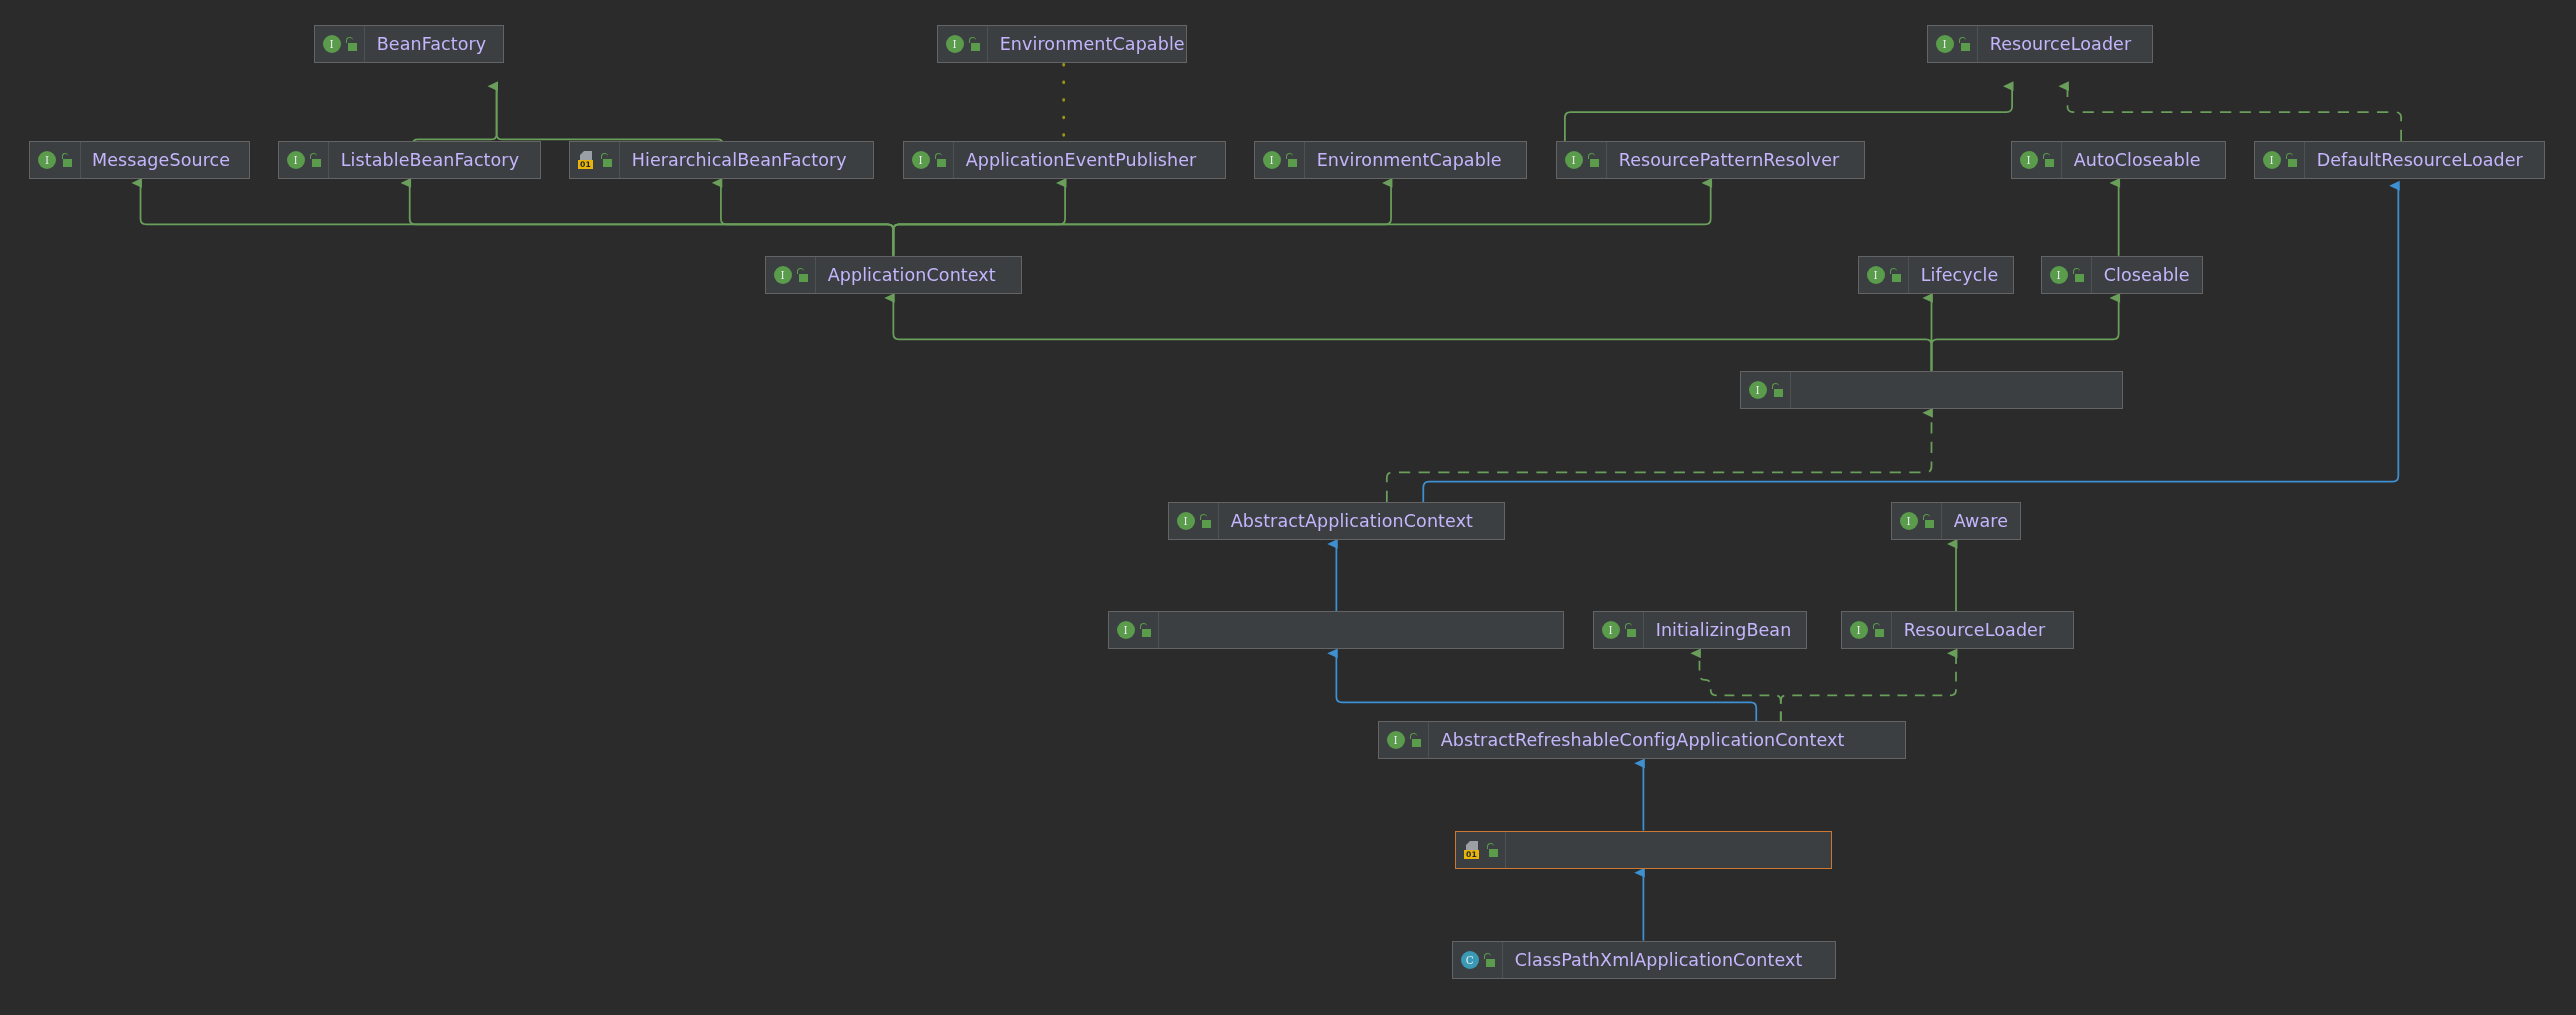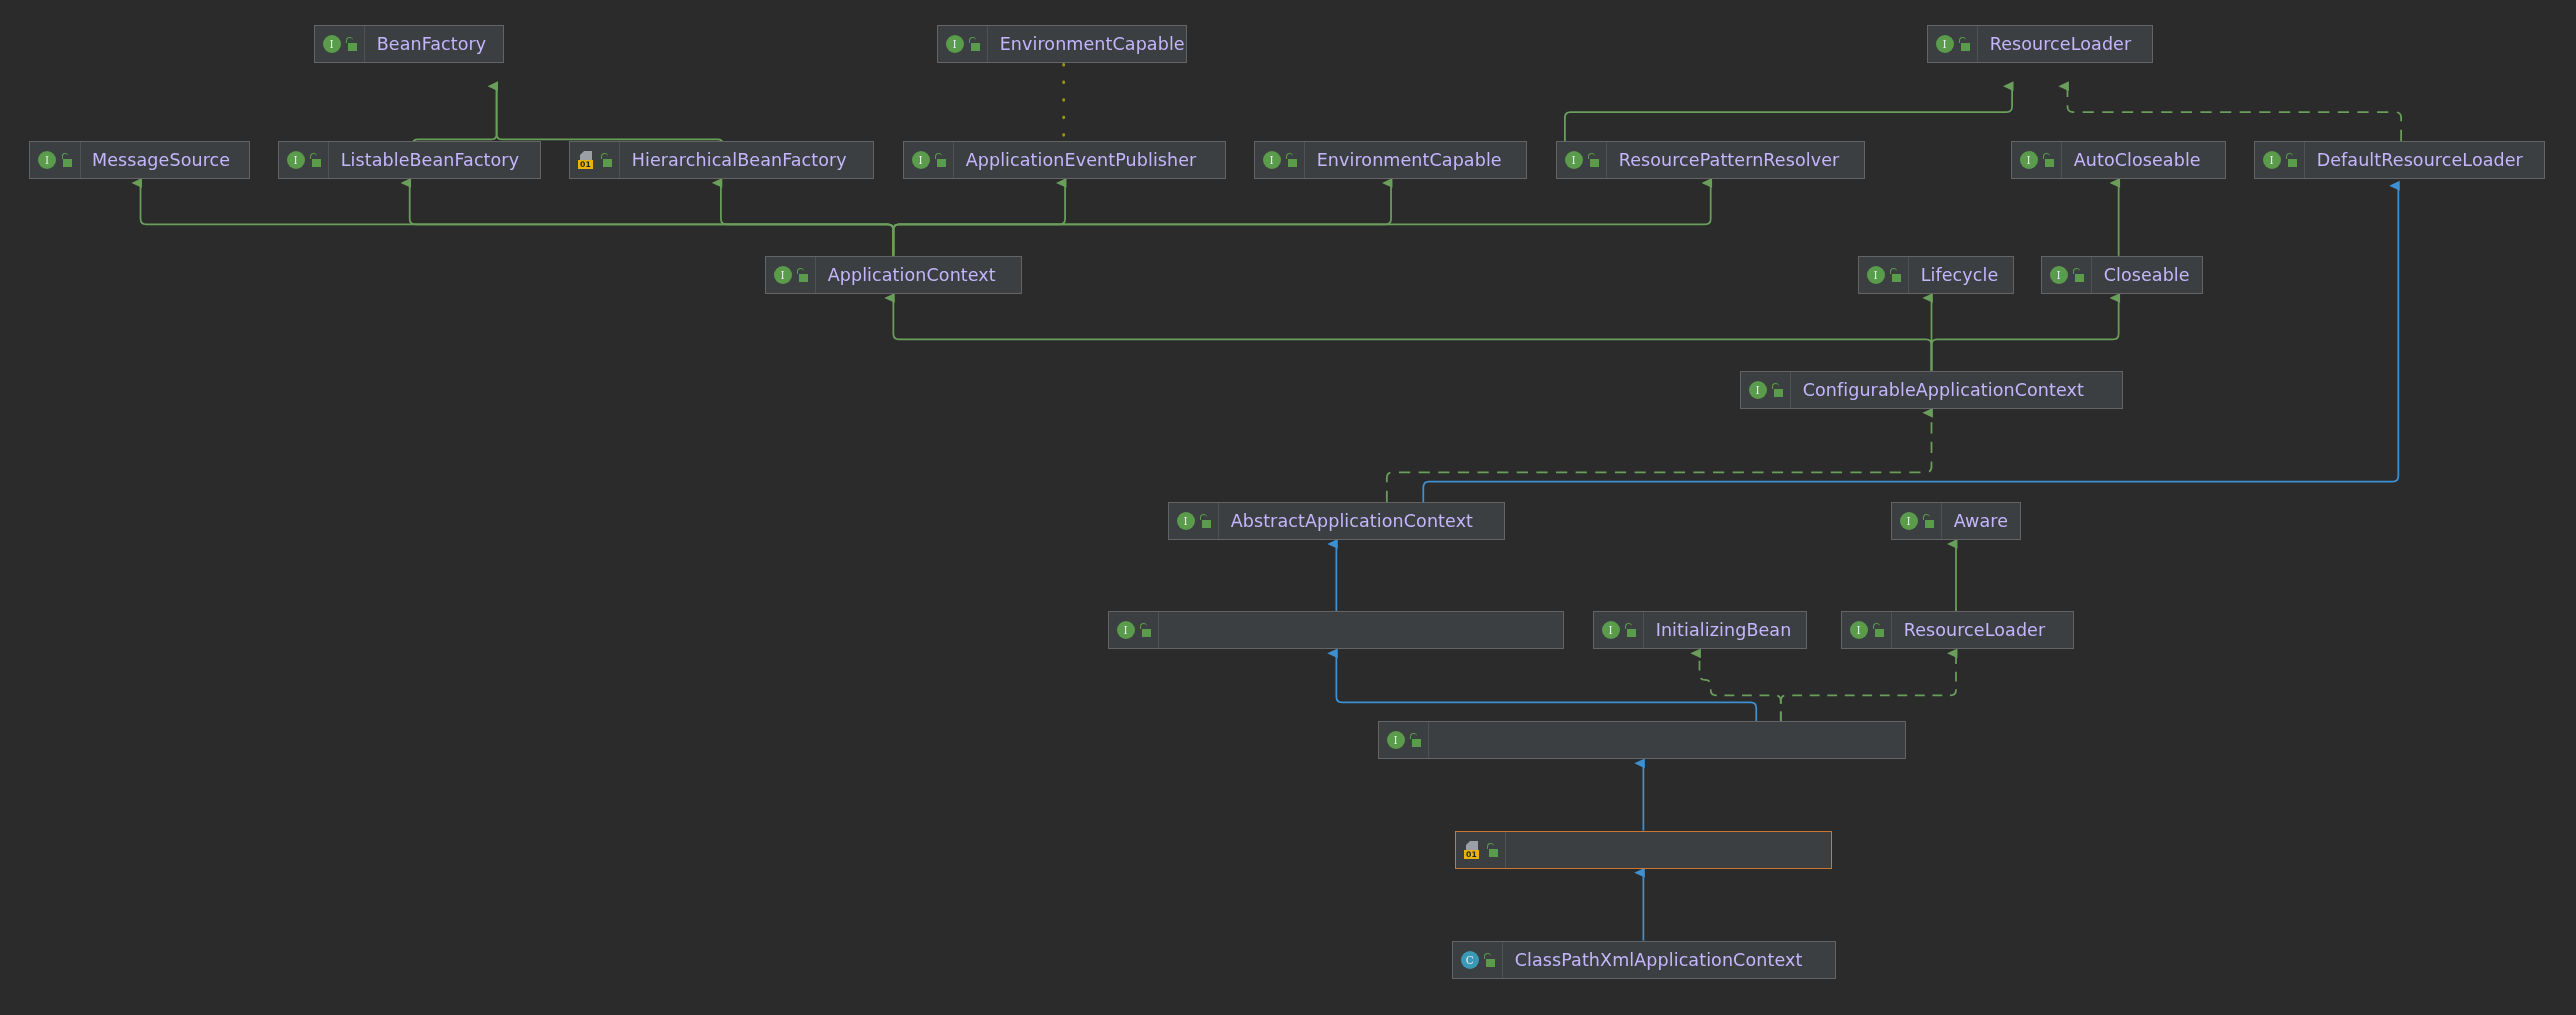--- a/index.html
+++ b/index.html
@@ -299,21 +299,20 @@
         <span class="node-label">Closeable</span>
       </div>
       <div class="node" style="left: 1740px; top: 371px; width: 383px;">
         <span class="icons">
           <span class="ic-interface">I</span>
           <span class="ic-lock">
             <span class="shackle"></span>
             <span class="body"></span>
           </span>
         </span>
-        <span class="node-label">ConfigurableApplicationContext</span>
       </div>
       <div class="node" style="left: 1168px; top: 502px; width: 337px;">
         <span class="icons">
           <span class="ic-interface">I</span>
           <span class="ic-lock">
             <span class="shackle"></span>
             <span class="body"></span>
           </span>
         </span>
         <span class="node-label">AbstractApplicationContext</span>
@@ -358,20 +357,21 @@
         <span class="node-label">ResourceLoader</span>
       </div>
       <div class="node" style="left: 1378px; top: 721px; width: 528px;">
         <span class="icons">
           <span class="ic-interface">I</span>
           <span class="ic-lock">
             <span class="shackle"></span>
             <span class="body"></span>
           </span>
         </span>
+        <span class="node-label">AbstractRefreshableConfigApplicationContext</span>
       </div>
       <div class="node selected" style="left: 1455px; top: 831px; width: 377px;">
         <span class="icons">
           <span class="ic-library">
             <span class="sheet"></span>
             <span class="fold"></span>
             <span class="badge">01</span>
           </span>
           <span class="ic-lock">
             <span class="shackle"></span>

